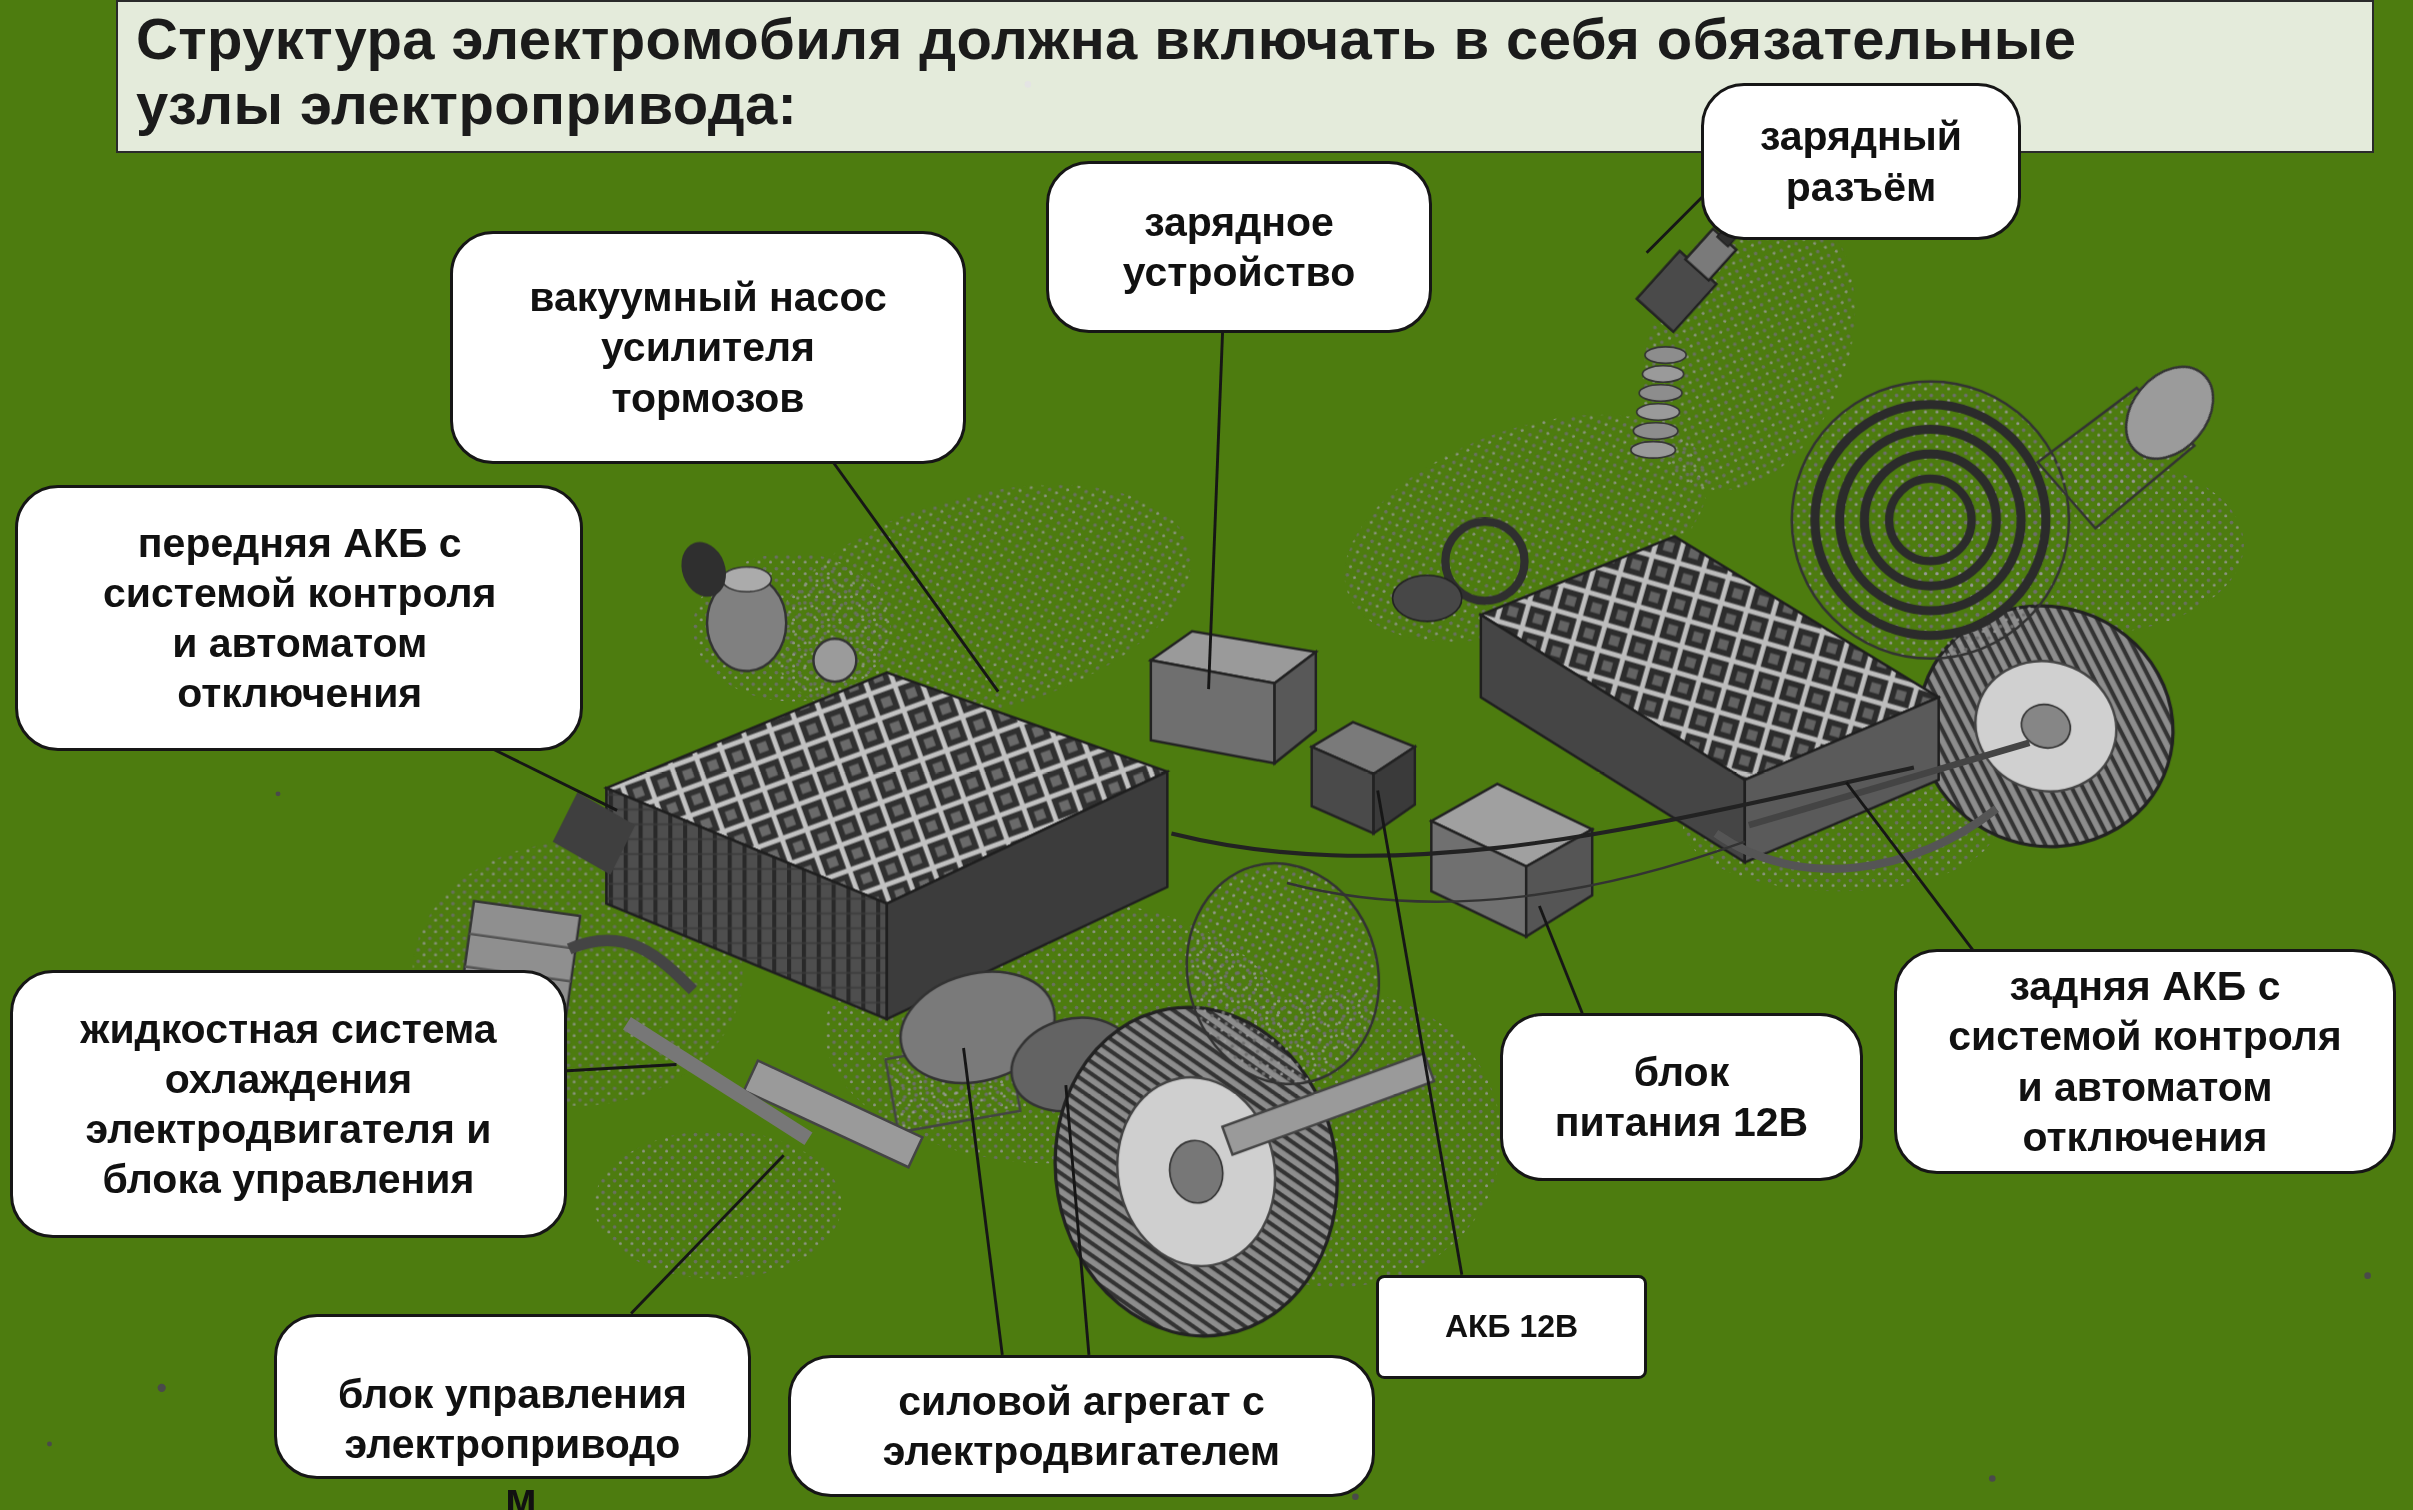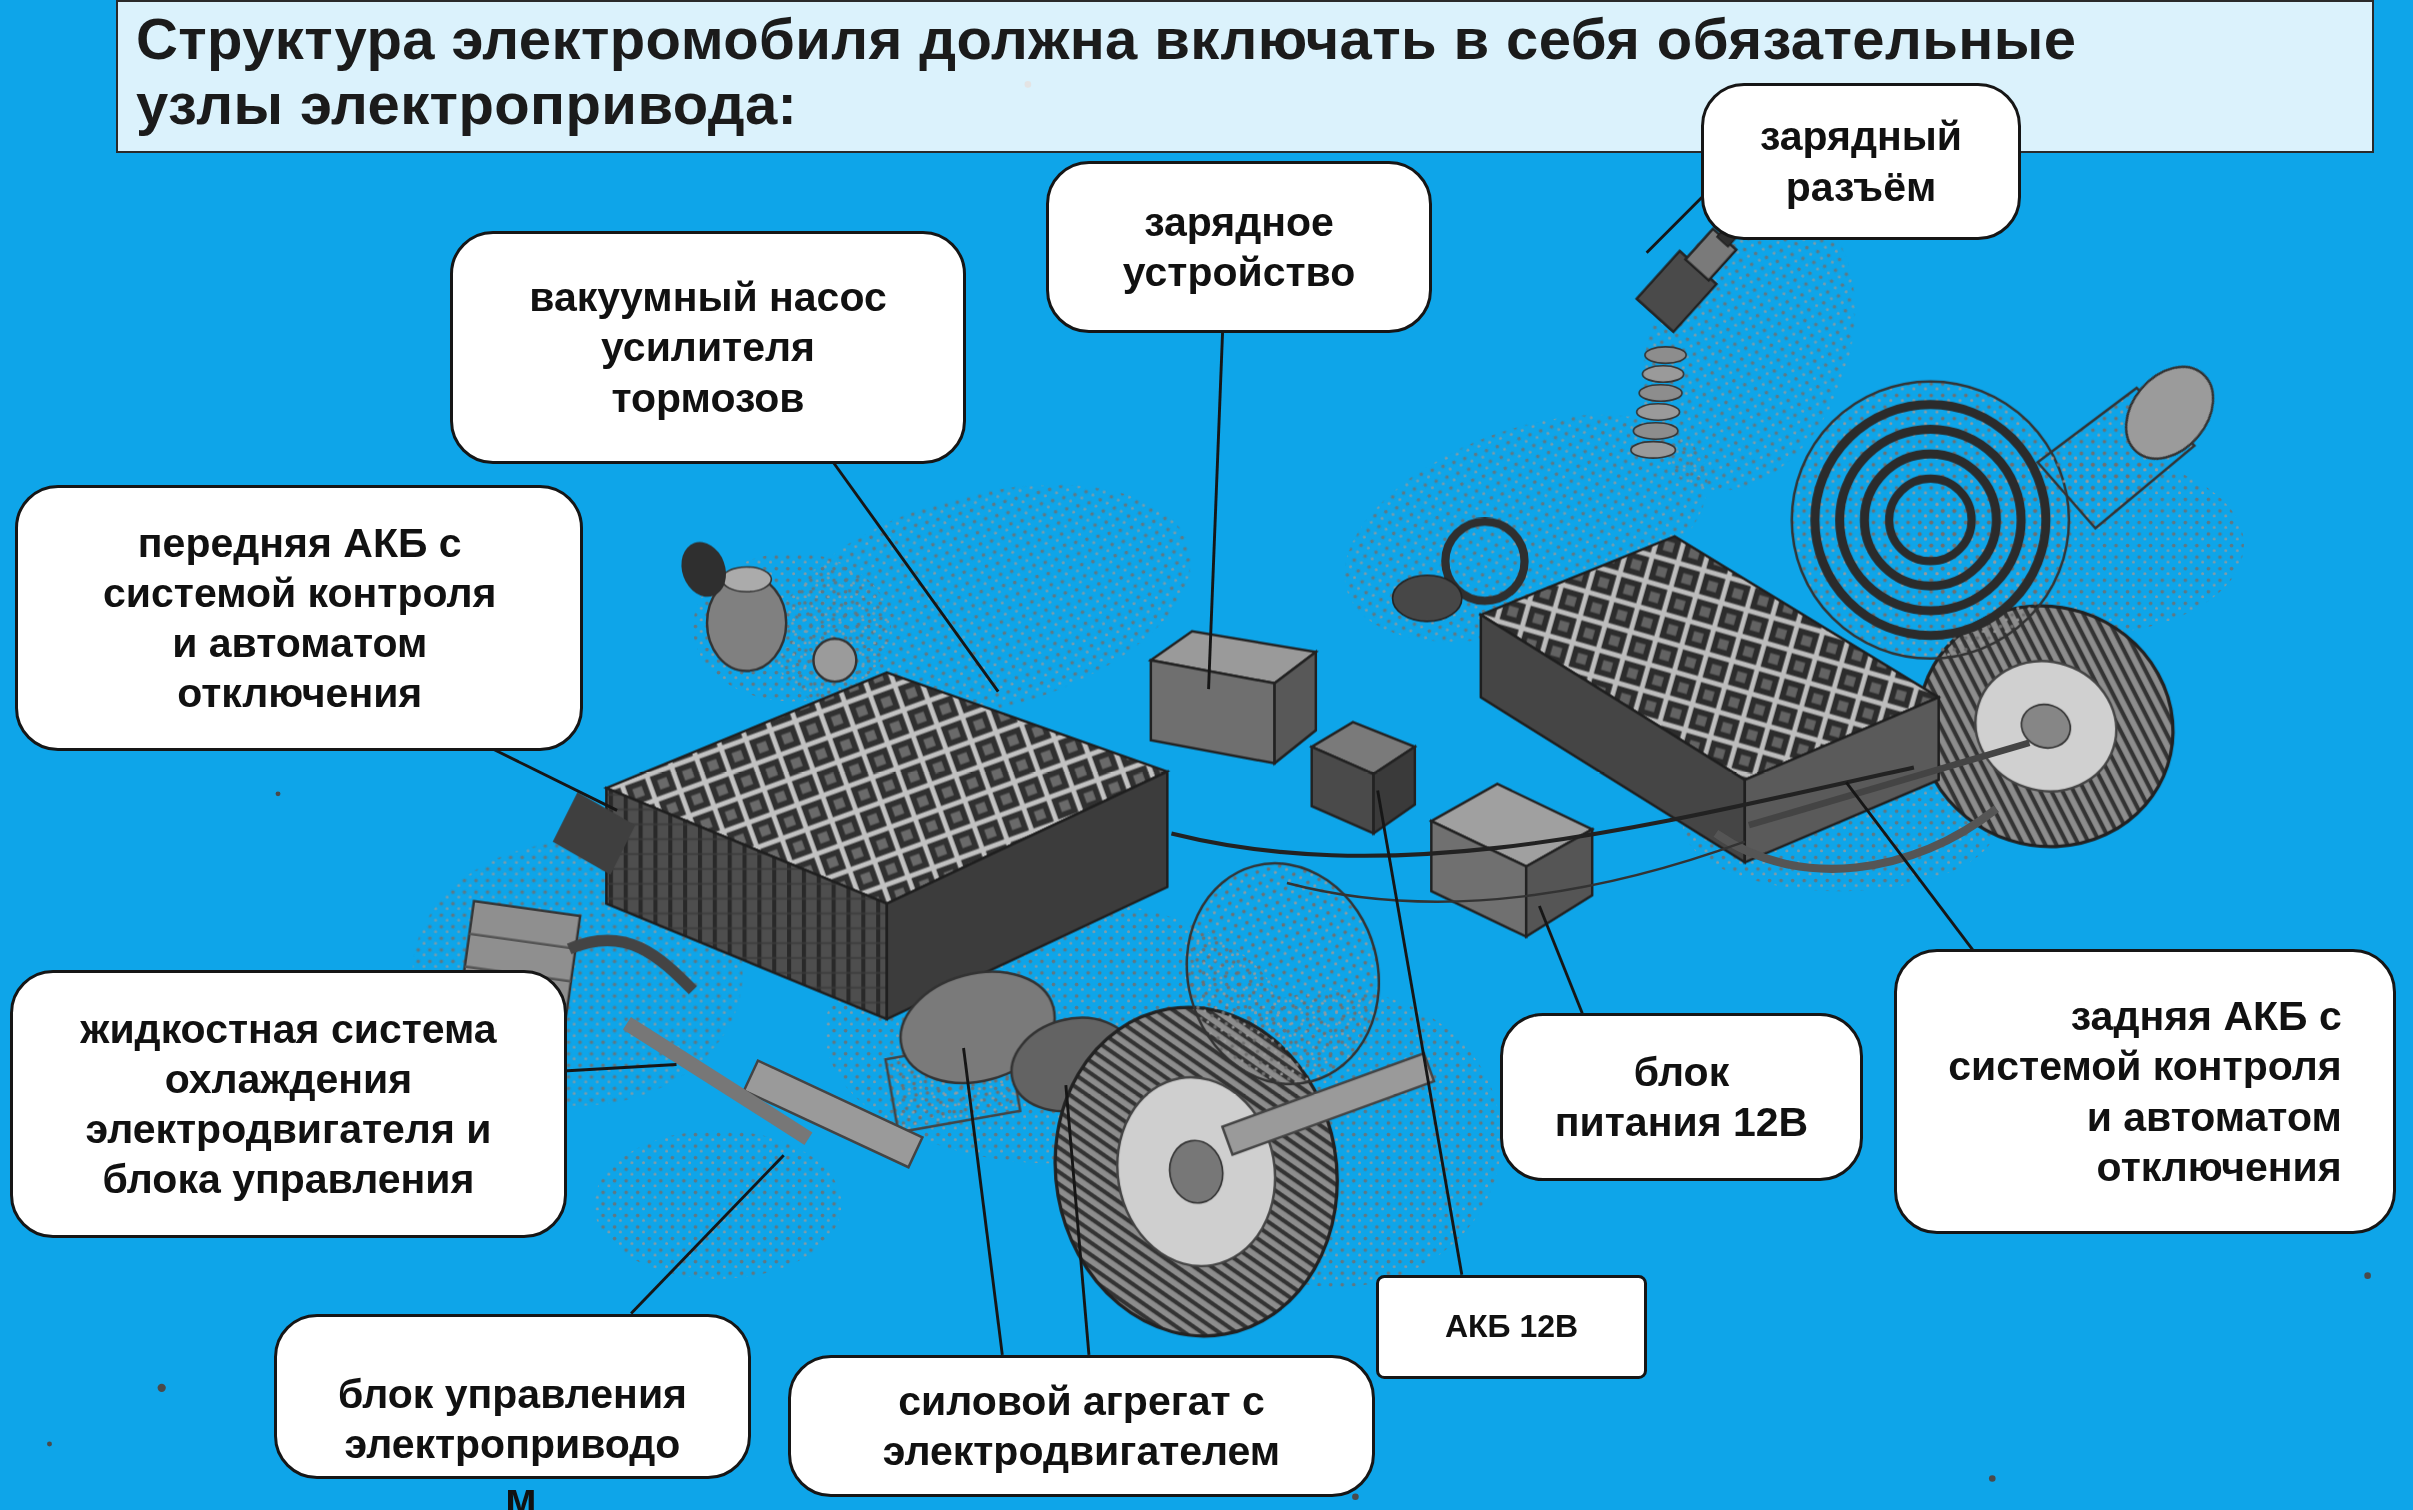--- a/index.html
+++ b/index.html
@@ -1,17 +1,17 @@
 <!DOCTYPE html>
 <html style="font-size:13.2px"><head>
 <meta charset="utf-8">
 <style>
   html,body{margin:0;padding:0;background:#ffffff;}
   .stage{
-    position:relative;width:2413px;height:1511px;background:#0ea5e9;overflow:hidden;
+    position:relative;width:2413px;height:1511px;background:#4d7c0f;overflow:hidden;
     font-family:"Liberation Sans","DejaVu Sans",sans-serif;color:#111;
   }
   .art{position:absolute;left:0;top:0;width:2413px;height:1511px;}
   .titlebox{
     position:absolute;left:116px;top:0;width:2258px;height:153px;
     border:2.5px solid #2a2a2a;box-sizing:border-box;background:rgba(255,255,255,.85);
   }
   .title{
     padding:5px 8.3px 0 18px;font-size:58px;font-weight:700;line-height:1.12;
     color:#1b1b1b;white-space:pre-line;text-align:left;letter-spacing:0.4px;
@@ -259,21 +259,21 @@
 
   <div class="bubble rect" style="left:1376px;top:1275px;width:271px;height:104px;">
     <span>АКБ 12В</span>
   </div>
 
   <div class="bubble" style="left:1500px;top:1013px;width:363px;height:168px;">
     <span>блок
 питания 12В</span>
   </div>
 
-  <div class="bubble" style="left:1894px;top:949px;width:502px;height:285px;text-align:right;">
+  <div class="bubble" style="left:1894px;top:949px;width:502px;height:225px;">
     <span>задняя АКБ с
 системой контроля
 и автоматом
 отключения</span>
   </div>
 
 </div>
 
 
 </body></html>

